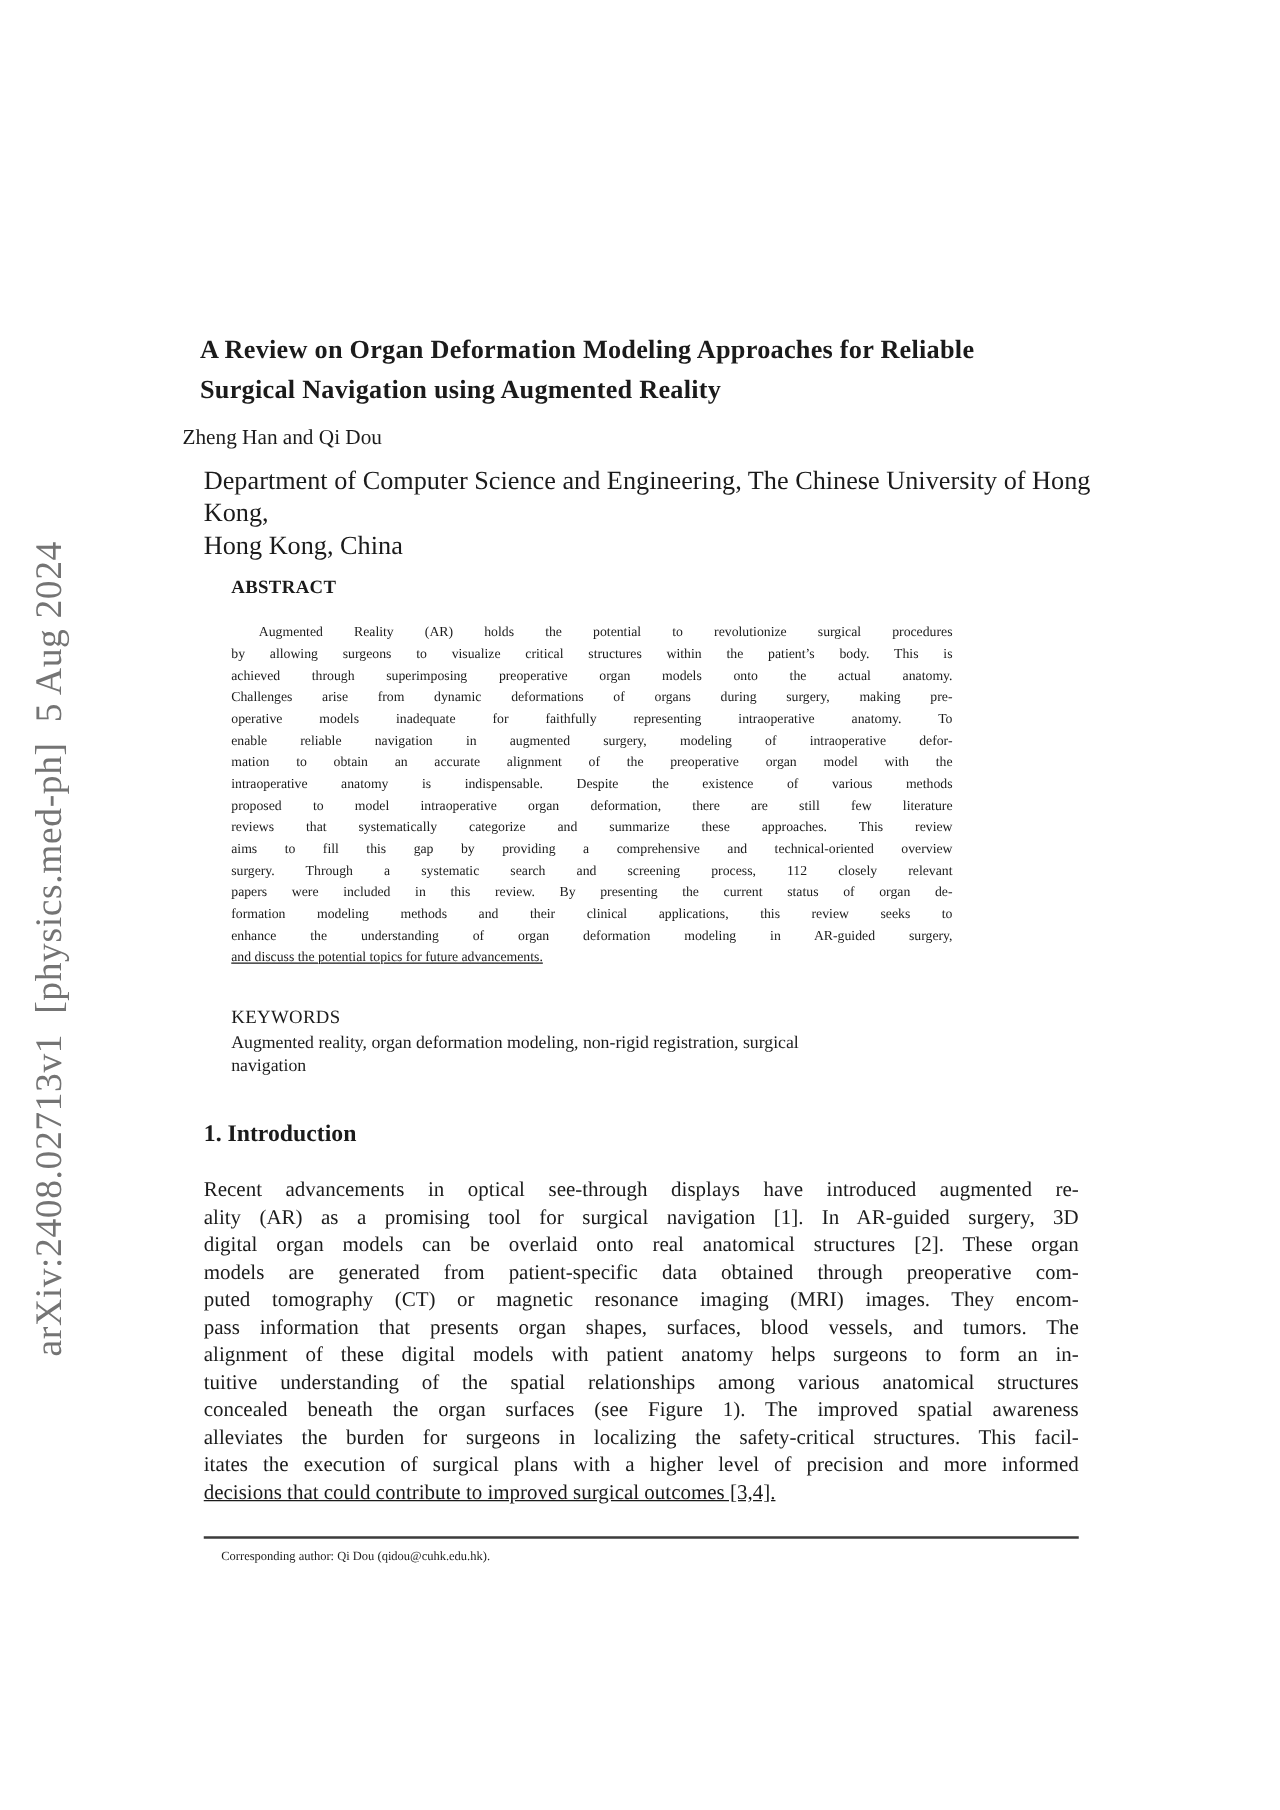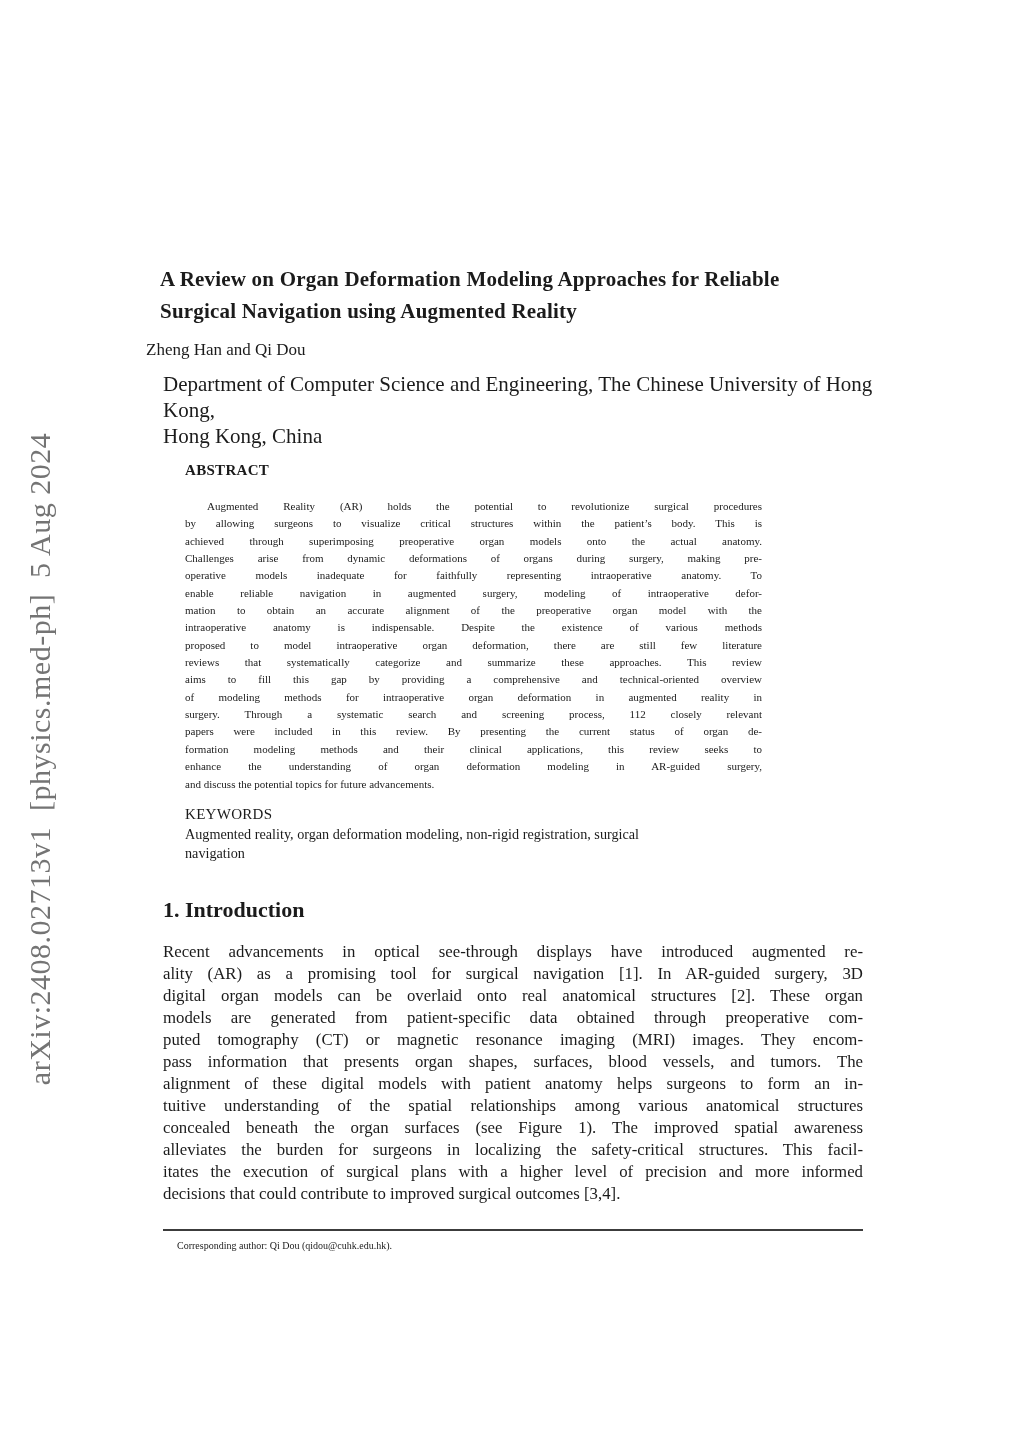--- a/index.html
+++ b/index.html
@@ -93,21 +93,21 @@
   .keywords-body {
     font-size: 14.2px;
     line-height: 18.5px;
   }
 
   .intro-heading {
     position: absolute;
     left: 163px;
     top: 897px;
     width: 700px;
-    font-size: 22px;
+    font-size: 19px;
     font-weight: bold;
   }
 
   .intro-body {
     position: absolute;
     left: 163px;
     top: 941px;
     width: 700px;
     font-size: 16.8px;
     line-height: 22px;
@@ -130,21 +130,21 @@
     box-sizing: border-box;
     font-size: 10px;
   }
 
   
   .lines .tline { display: block; }
   .lines.justify .tline {
     text-align: justify;
     text-align-last: justify;
   }
-  .lines.justify .tline:last-child { text-align-last: left; }
+  .lines.justify .tline:last-child { text-align-last: left; text-decoration: underline; }
   .lines.ragged .tline { text-align: left; }
 </style>
 </head>
 <body>
 
 <div class="page">
 
   <div class="arxiv-watermark">arXiv:2408.02713v1  [physics.med-ph]  5 Aug 2024</div>
 
   <div class="title-block lines ragged">
@@ -166,21 +166,20 @@
         <div class="tline">by allowing surgeons to visualize critical structures within the patient’s body. This is</div>
         <div class="tline">achieved through superimposing preoperative organ models onto the actual anatomy.</div>
         <div class="tline">Challenges arise from dynamic deformations of organs during surgery, making pre-</div>
         <div class="tline">operative models inadequate for faithfully representing intraoperative anatomy. To</div>
         <div class="tline">enable reliable navigation in augmented surgery, modeling of intraoperative defor-</div>
         <div class="tline">mation to obtain an accurate alignment of the preoperative organ model with the</div>
         <div class="tline">intraoperative anatomy is indispensable. Despite the existence of various methods</div>
         <div class="tline">proposed to model intraoperative organ deformation, there are still few literature</div>
         <div class="tline">reviews that systematically categorize and summarize these approaches. This review</div>
         <div class="tline">aims to fill this gap by providing a comprehensive and technical-oriented overview</div>
-        <div class="tline">of modeling methods for intraoperative organ deformation in augmented reality in</div>
         <div class="tline">surgery. Through a systematic search and screening process, 112 closely relevant</div>
         <div class="tline">papers were included in this review. By presenting the current status of organ de-</div>
         <div class="tline">formation modeling methods and their clinical applications, this review seeks to</div>
         <div class="tline">enhance the understanding of organ deformation modeling in AR-guided surgery,</div>
         <div class="tline">and discuss the potential topics for future advancements.</div>
       </div>
   </div>
 
   <div class="keywords-section">
     <div class="keywords-heading">KEYWORDS</div>

